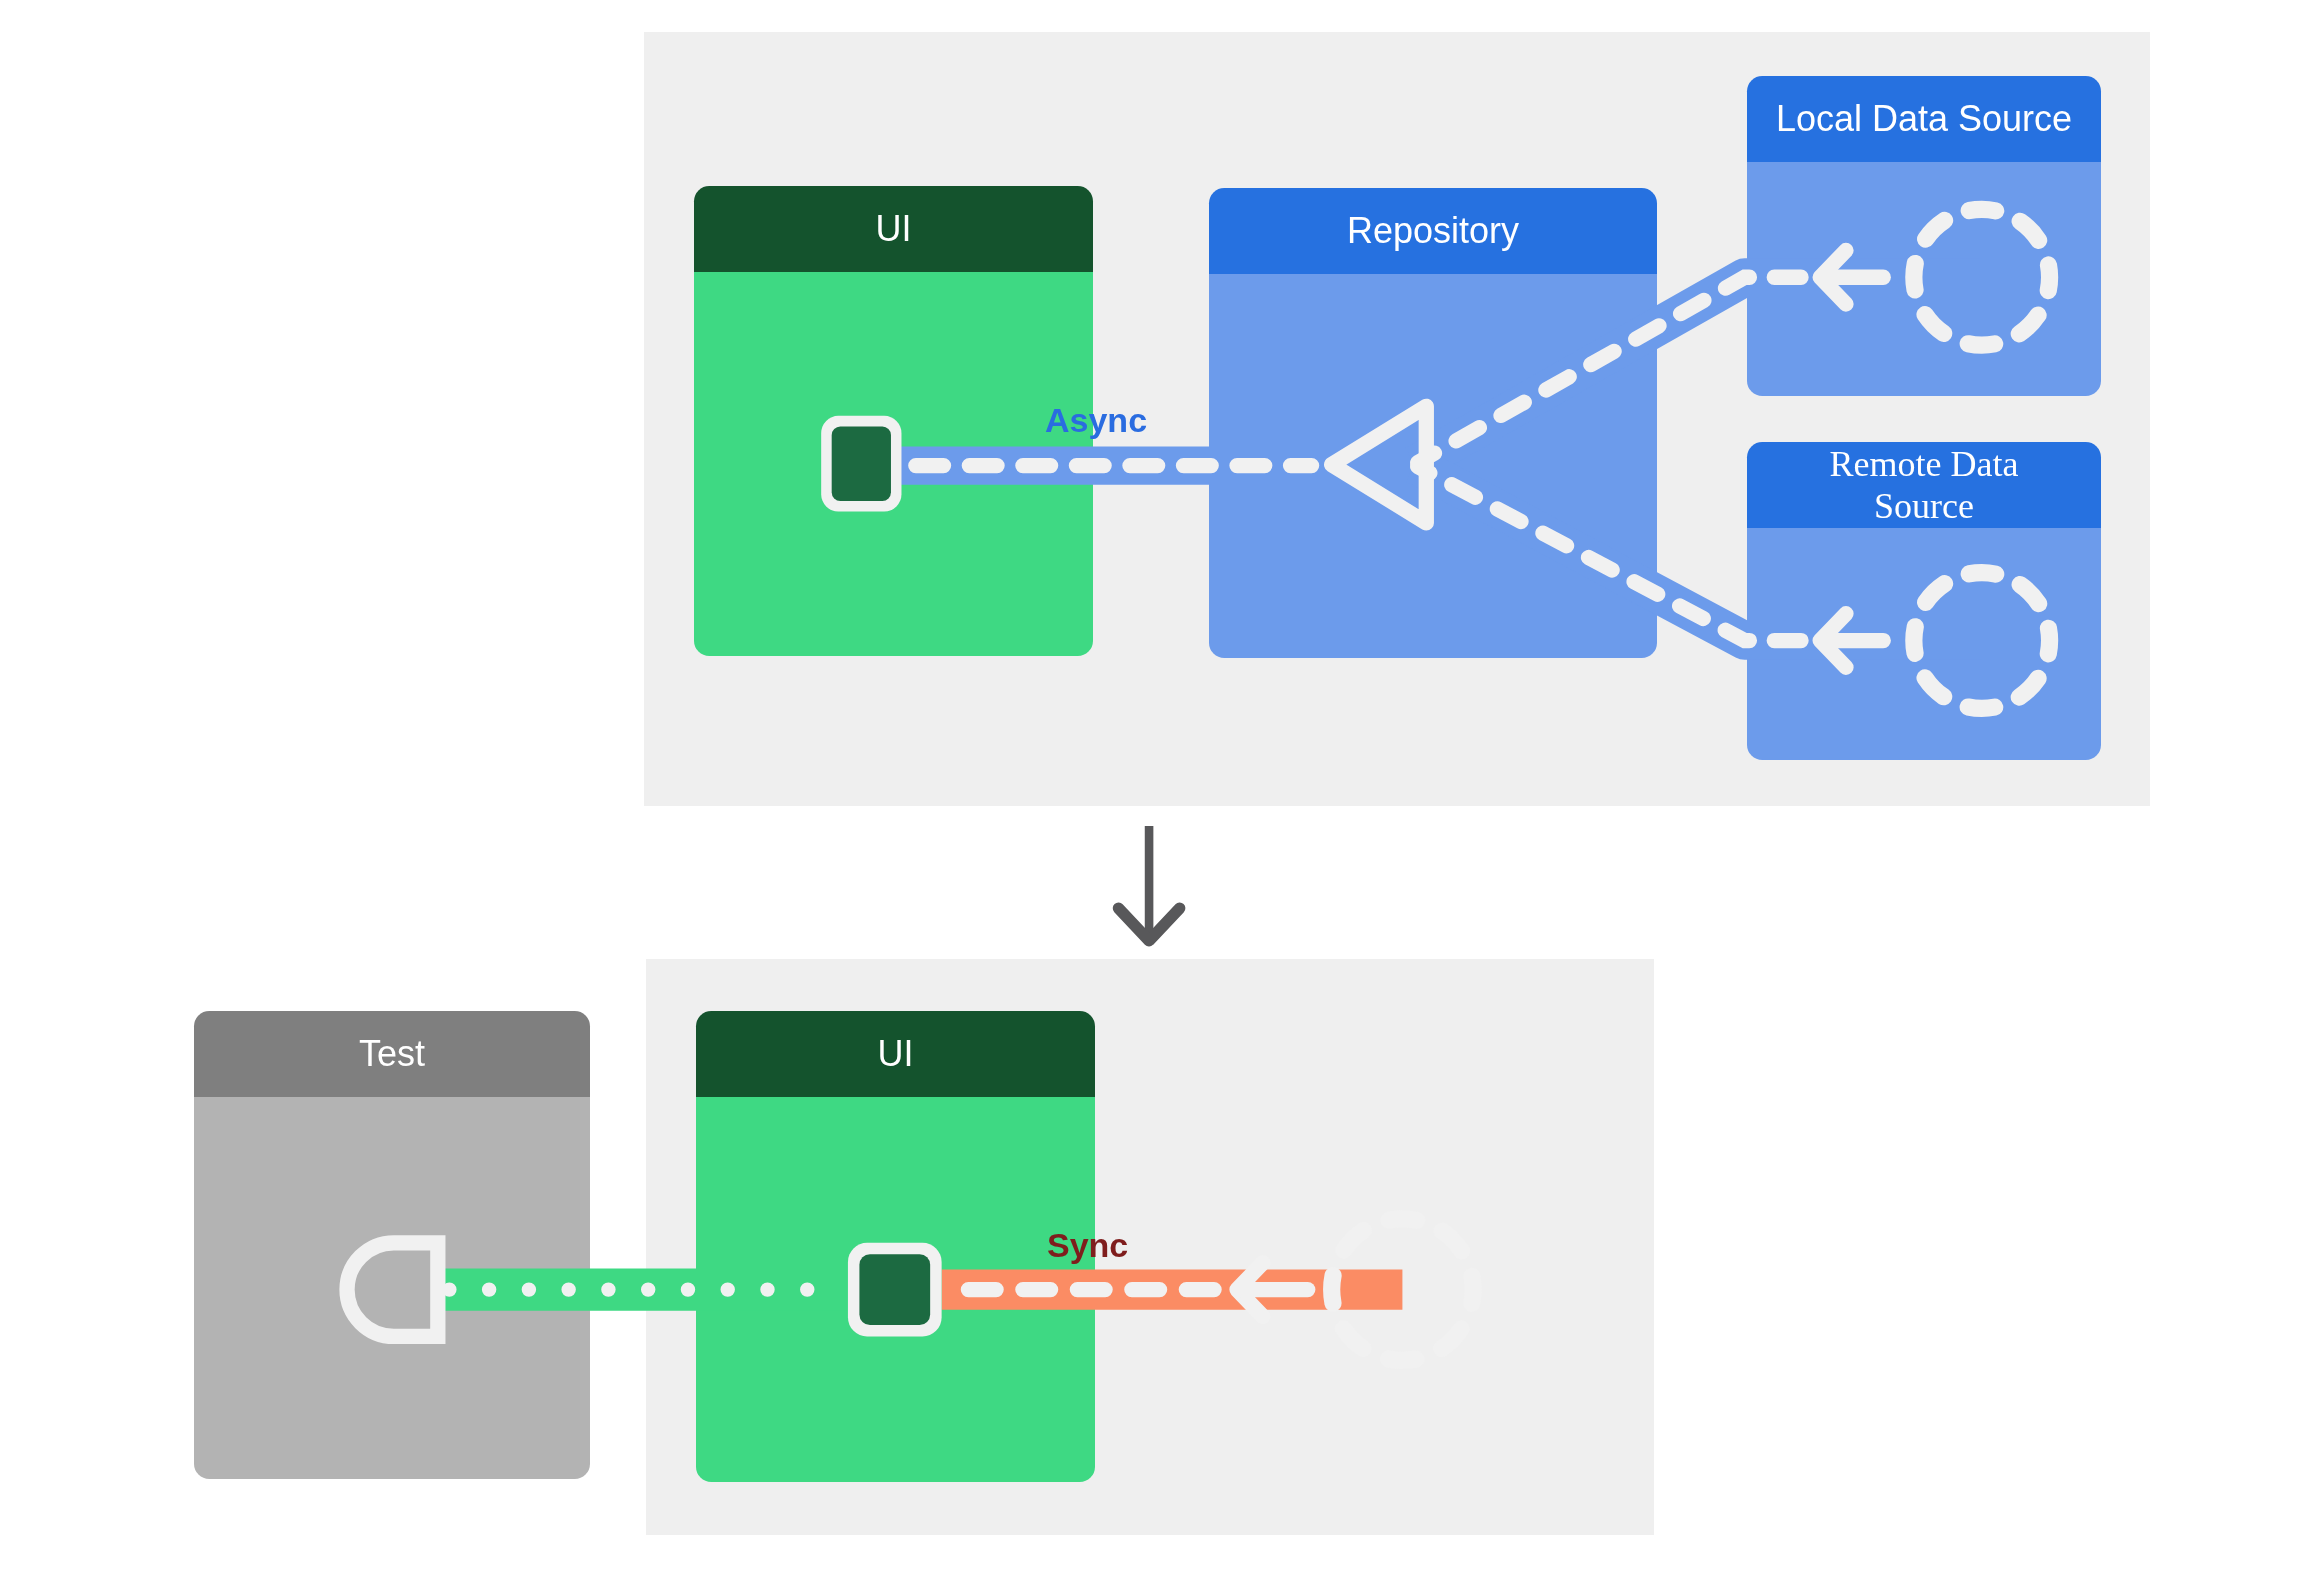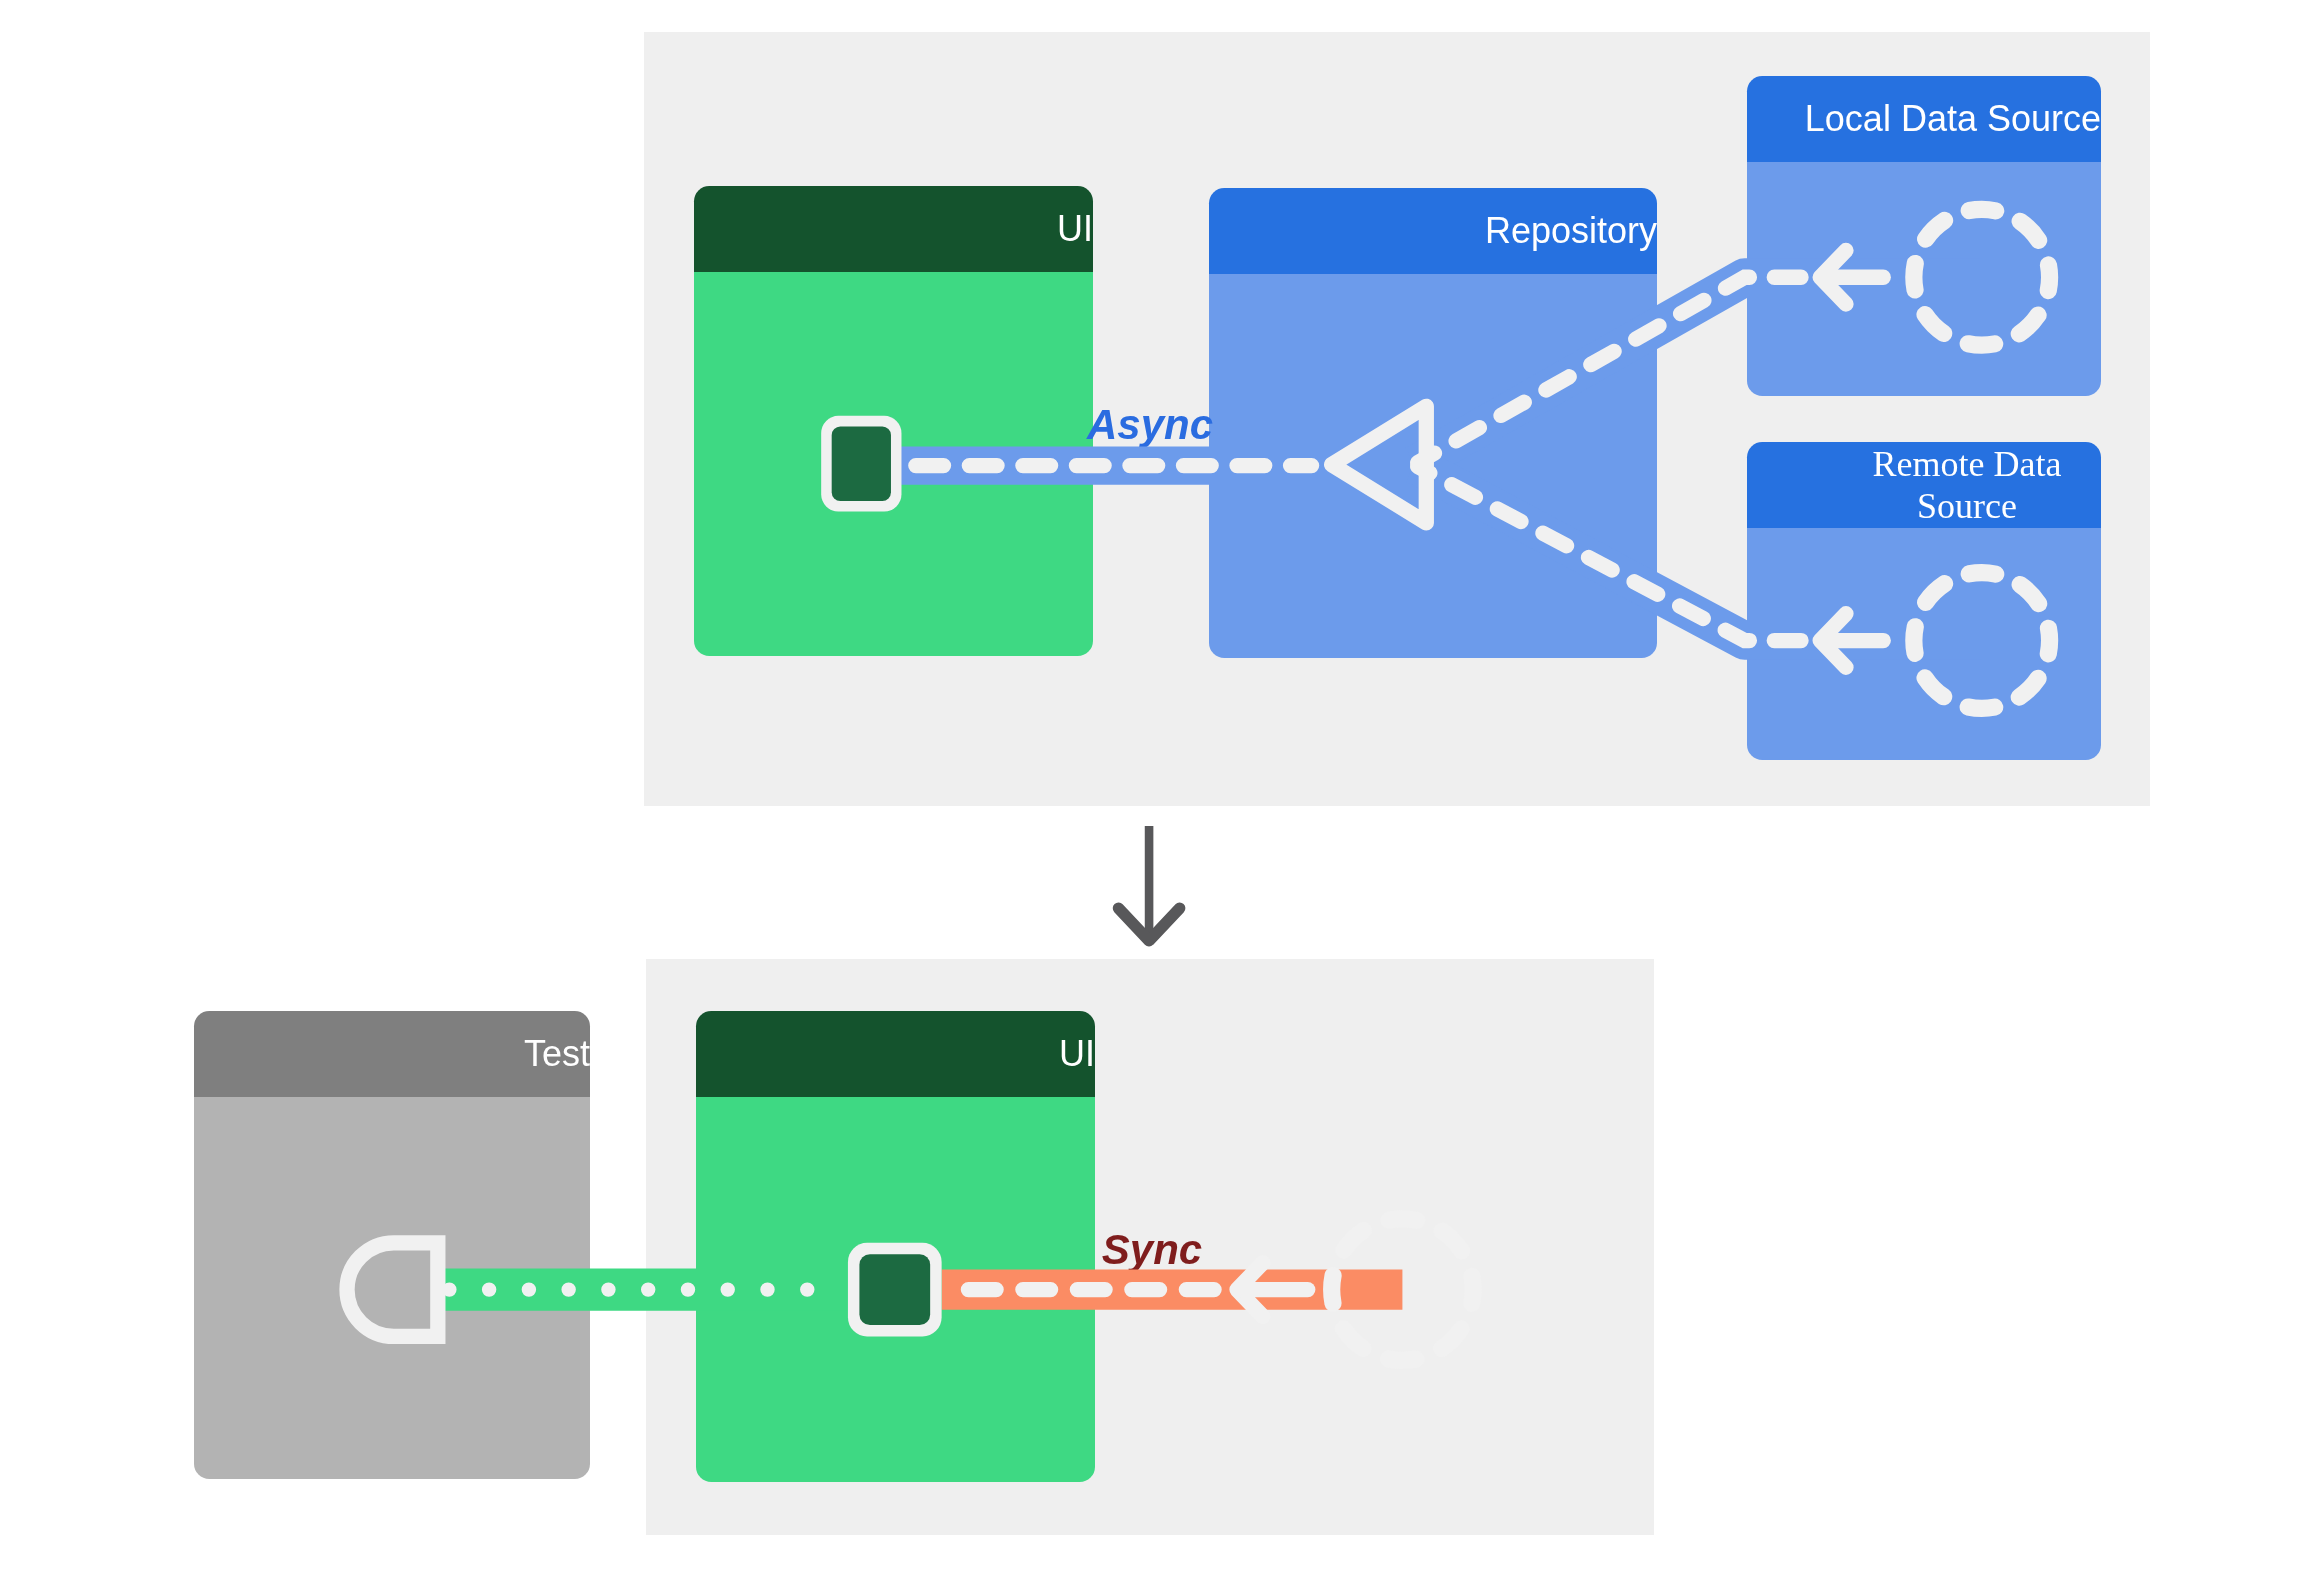--- a/index.html
+++ b/index.html
@@ -22,21 +22,21 @@
     position: absolute;
     border-radius: 15.3px;
   }
   .card .card-header {
     position: absolute;
     left: 0; top: 0; right: 0;
     height: 86px;
     border-radius: 15.3px 15.3px 0 0;
     display: flex;
     align-items: center;
-    justify-content: flex-end;
+    justify-content: center;
     color: #ffffff;
     font-size: 36px;
     line-height: 42px;
     text-align: center;
   }
   .card .card-body {
     position: absolute;
     left: 0; top: 86px; right: 0; bottom: 0;
     border-radius: 0 0 15.3px 15.3px;
   }
@@ -58,24 +58,23 @@
   .gray-card   .card-header { background: #7f7f7f; }
   .gray-card   .card-body   { background: #b3b3b3; }
   .orange-card .card-header { background: #f2572b; }
   .orange-card .card-body   { background: #fb8c64; }
 
   #card-remote-source .card-header span { max-width: 268px; display: inline-block; }
 
   .flow-label {
     position: absolute;
     width: 210px;
-    text-align: center;
-    font-size: 42px;
+    text-align: left;
+    font-size: 34px;
     font-weight: 700;
-    font-style: italic;
   }
   #async-label { left: 1045px; top: 401px;  color: #2a6ce0; }
   #sync-label  { left: 1047px; top: 1226px; color: #7f1d1d; }
 
   svg.overlay {
     position: absolute;
     left: 0; top: 0;
     width: 2323px;
     height: 1586px;
     pointer-events: none;

